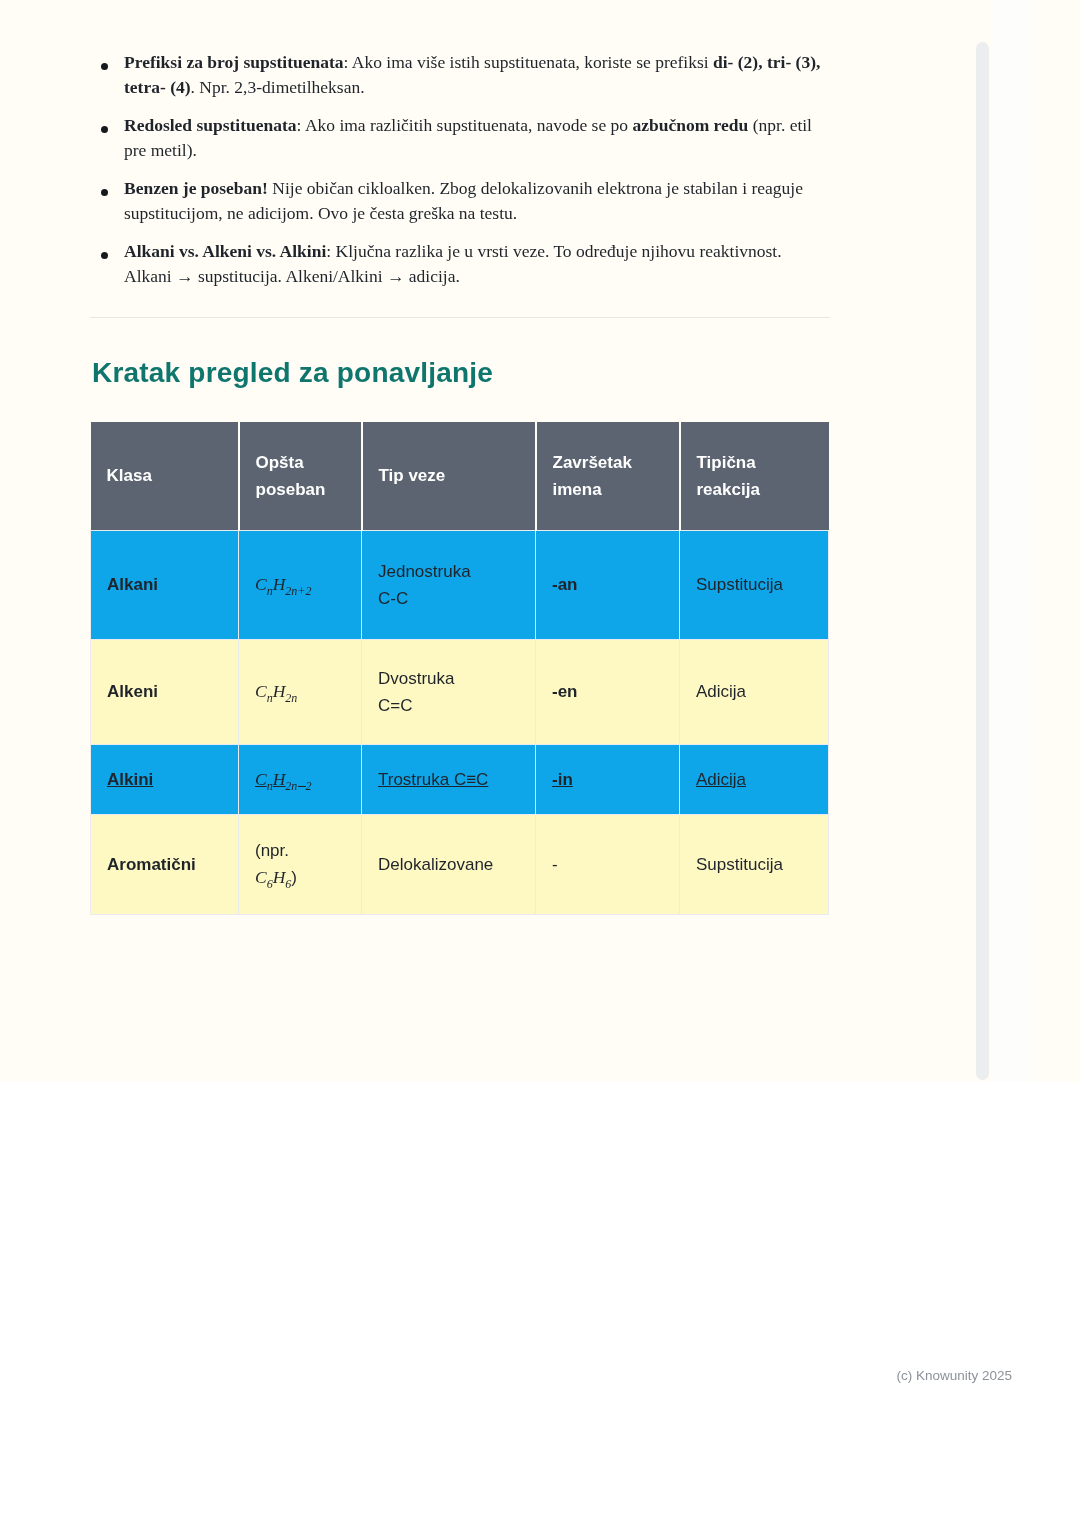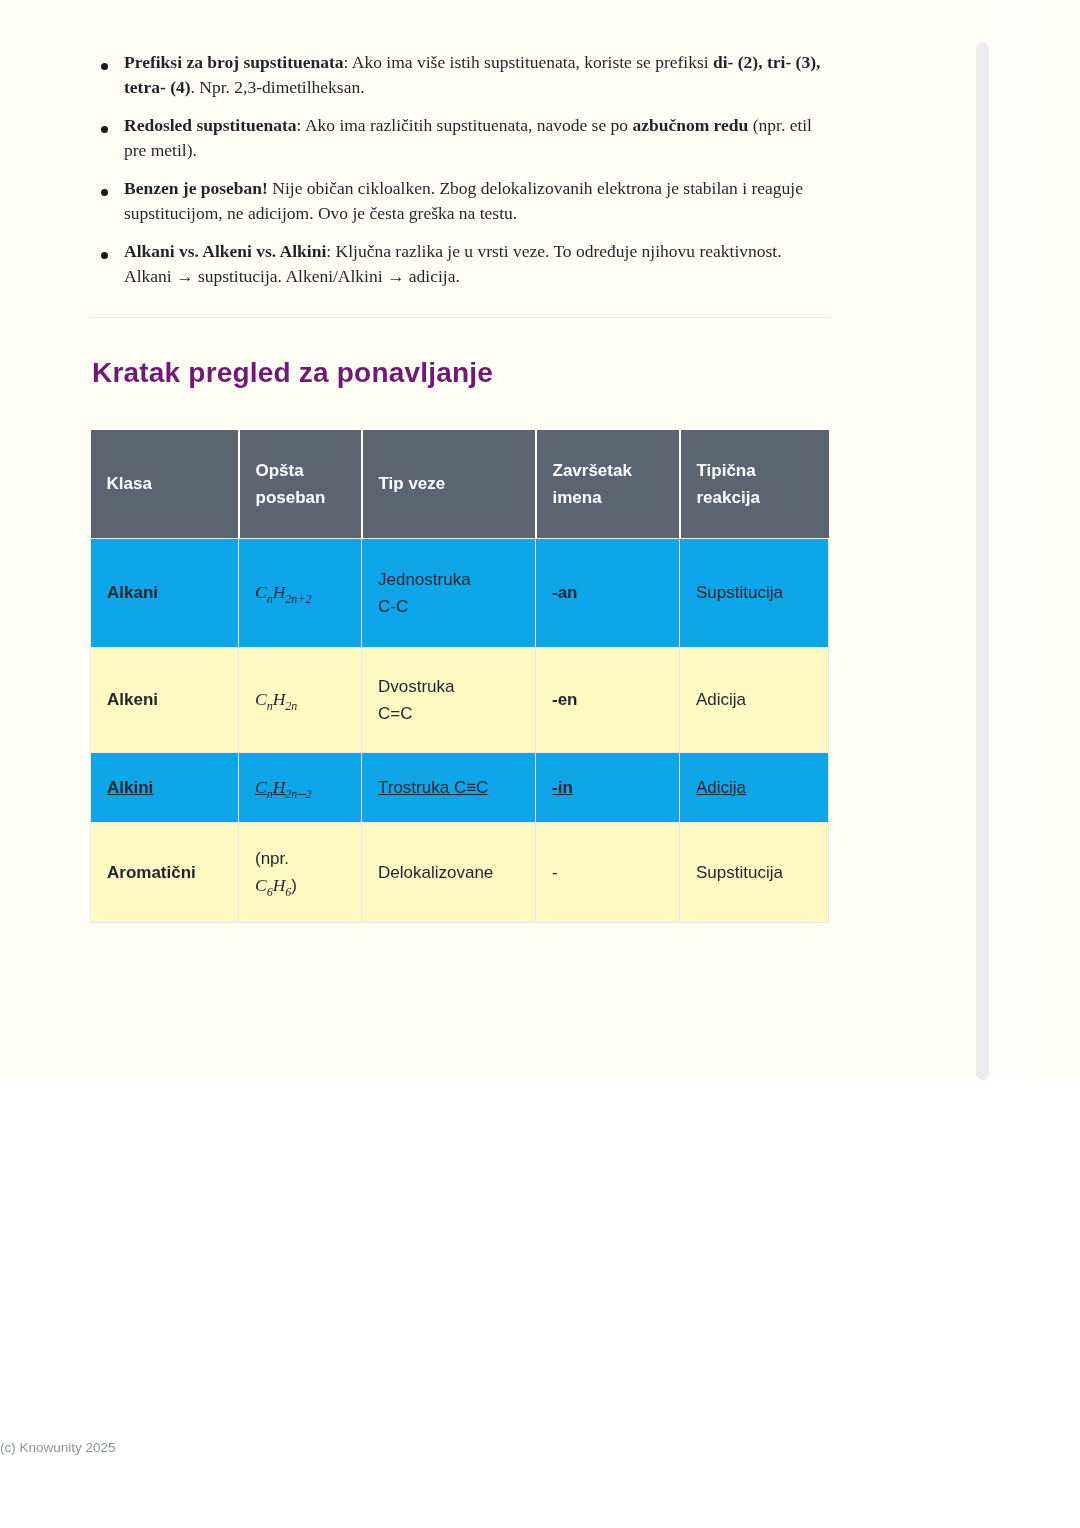--- a/index.html
+++ b/index.html
@@ -51,25 +51,25 @@
   hr.divider {
     border: none;
     border-top: 1px solid #e8e8e2;
     margin: 28px 0 0 0;
   }
   h2.section-title {
     margin: 38px 0 0 2px;
     font-size: 28px;
     line-height: 34px;
     font-weight: 700;
-    color: #701a75;
+    color: #0f766e;
     letter-spacing: 0.2px;
   }
   table.review {
-    margin-top: 40px;
+    margin-top: 32px;
     border-collapse: collapse;
     width: 738px;
     font-size: 17px;
     table-layout: fixed;
     padding-left: 8px;
   }
   table.review th {
     background: #5b6470;
     color: #ffffff;
     font-weight: 700;
@@ -98,23 +98,23 @@
   td.ending { font-weight: 700; }
   td.ending.plain { font-weight: 400; }
   .formula {
     font-family: "Liberation Serif", "DejaVu Serif", serif;
     font-style: italic;
     font-size: 17.5px;
     white-space: nowrap;
   }
   .formula sub { font-size: 12px; line-height: 0; }
   .footer {
-    position: absolute; left: 0; top: 1440px;
+    position: absolute; left: 0; top: 1368px;
     width: 1012px;
-    text-align: left;
+    text-align: right;
     font-size: 13.5px;
     color: #8d9299;
   }
 </style>
 </head>
 <body>
 
 <div class="page-bg"></div>
 <div class="right-gutter"></div>
 <div class="scrollbar-thumb"></div>

